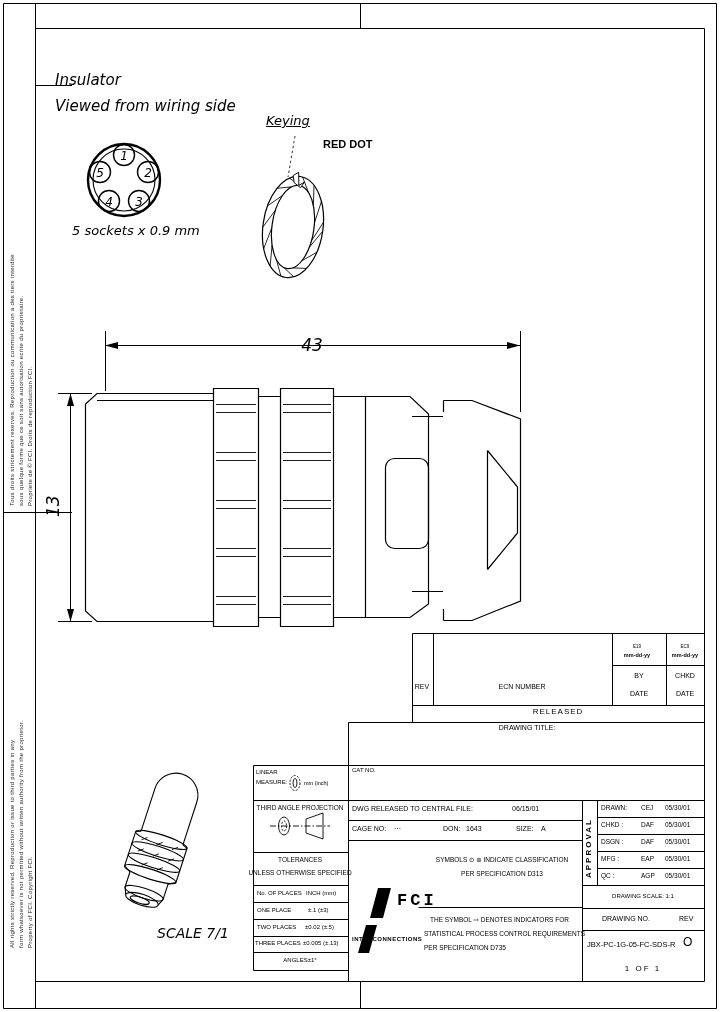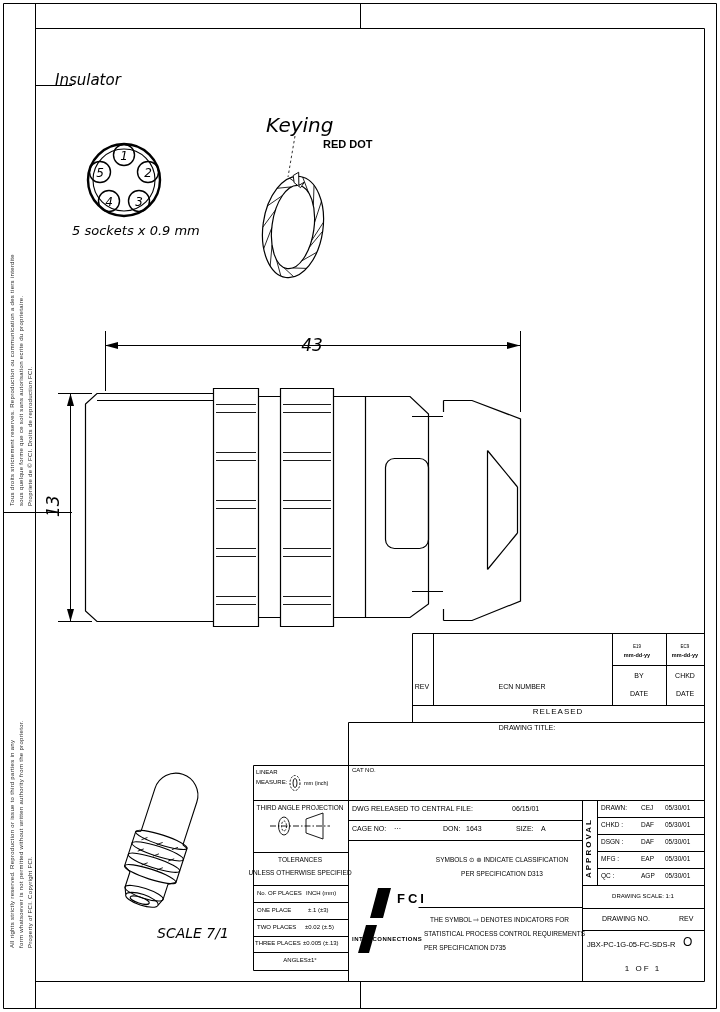--- a/index.html
+++ b/index.html
@@ -14,21 +14,21 @@
   .tiny{font-size:4.5px;}
   .s55{font-size:5.5px;}
   .s6{font-size:6px;}
   .s65{font-size:6.5px;}
   .s7{font-size:7px;}
   .s75{font-size:7.5px;}
   .s8{font-size:8px;}
   .b{font-weight:bold;}
   .bigtitle{font-size:18px;letter-spacing:5px;font-family:"Liberation Sans",sans-serif;}
   .catno{font-size:15px;letter-spacing:1.5px;}
-  .logofci{font-size:13px;font-weight:bold;letter-spacing:3px;font-family:Liberation Sans, sans-serif;}
+  .logofci{font-size:17px;font-weight:bold;letter-spacing:3px;font-family:Liberation Mono, monospace;}
 </style>
 </head>
 <body>
 
 <div id="sheet">
 
   <svg width="720" height="1012" viewBox="0 0 720 1012">
 
     <g stroke="#000" fill="none" stroke-width="1">
       <path d="M3.5,3.5 H716.5 V1008.5 H3.5 Z M35.5,3.5 V1008.5 M35.5,28.5 H704.5 M704.5,28.5 V981.5 M35.5,981.5 H704.5"></path>
@@ -156,22 +156,23 @@
     <div>sous quelque forme que ce soit sans autorisation ecrite du proprietaire.</div>
     <div>Propriete de © FCI. Droits de reproduction FCI.</div>
   </div>
   <div class="t rot vmargin" style="left:8px;top:948px;width:400px;">
     <div>All rights strictly reserved. Reproduction or issue to third parties in any</div>
     <div>form whatsoever is not permitted without written authority from the proprietor.</div>
     <div>Property of FCI. Copyright FCI.</div>
   </div>
 
   <div class="t it" style="left:55px;top:72px;font-size:15px;">Insulator</div>
+  <div class="t it" style="left:55px;top:98px;font-size:15px;">Viewed from wiring side</div>
   <div class="t it" style="left:72px;top:224px;font-size:13px;">5 sockets x 0.9 mm</div>
-  <div class="t it" style="left:266px;top:114px;font-size:20px;">Keying</div>
+  <div class="t it" style="left:266px;top:114px;font-size:13px;text-decoration:underline;">Keying</div>
   <div class="t b" style="left:323px;top:138px;font-size:11px;">RED DOT</div>
   <div class="t it c" style="left:312px;top:336px;font-size:17px;">43</div>
   <div class="t it rot" style="left:44px;top:517px;font-size:17px;">13</div>
   <div class="t it" style="left:157px;top:926px;font-size:14px;">SCALE  7/1</div>
 
   <div class="t tiny c" style="left:637px;top:645px;">E19</div>
   <div class="t tiny c" style="left:685px;top:645px;">EC9</div>
   <div class="t s55 b c" style="left:637px;top:652px;">mm-dd-yy</div>
   <div class="t s55 b c" style="left:685px;top:652px;">mm-dd-yy</div>
   <div class="t s7 c" style="left:422px;top:683px;">REV</div>

